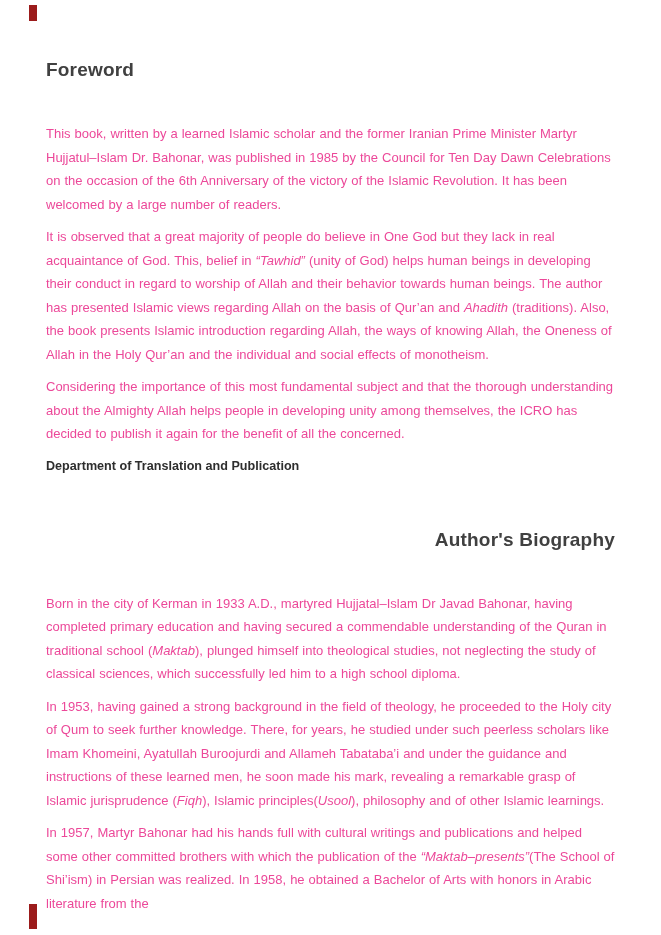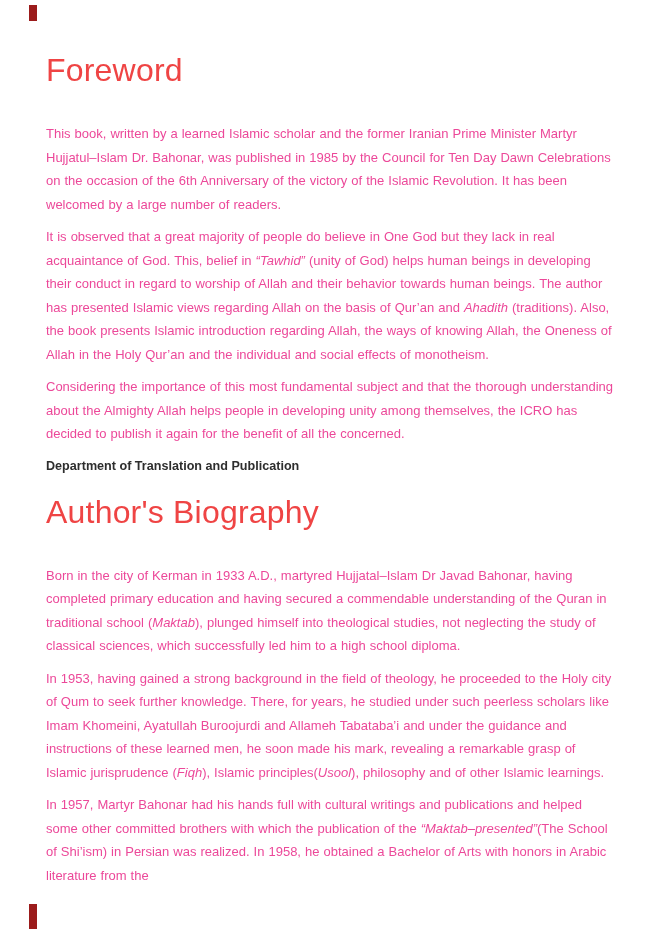--- a/index.html
+++ b/index.html
@@ -12,29 +12,30 @@
     height: 935px;
     position: relative;
     overflow: hidden;
     font-family: "Liberation Sans", sans-serif;
     -webkit-font-smoothing: antialiased;
   }
   .page-content {
     padding: 56px 46px 0 46px;
   }
   .section-title {
-    font-size: 32px;
-    font-weight: normal;
-    color: #ef4444;
+    font-size: 19px;
+    font-weight: bold;
+    color: #404040;
     letter-spacing: 0.2px;
     line-height: 28px;
     margin: 0 0 38px 0;
   }
   .section-title.biography {
-    margin-top: 20px;
+    margin-top: 48px;
+    text-align: right;
   }
   .para {
     font-size: 13px;
     line-height: 23.5px;
     color: #ec4899;
     word-spacing: 0.4px;
     margin: 8px 0 9px 0;
     text-align: left;
   }
   .para em {
@@ -82,17 +83,17 @@
     <div class="signature-block">
         <p class="sig-line">Department of Translation and Publication</p>
       </div>
   </section>
 
   <section>
     <h1 class="section-title biography">Author's Biography</h1>
     <div>
         <p class="para"><span>Born in the city of Kerman in 1933 A.D., martyred Hujjatal–Islam Dr Javad Bahonar, having completed primary education and having secured a commendable understanding of the Quran in traditional school (</span><em>Maktab</em><span>), plunged himself into theological studies, not neglecting the study of classical sciences, which successfully led him to a high school diploma.</span></p>
         <p class="para"><span>In 1953, having gained a strong background in the field of theology, he proceeded to the Holy city of Qum to seek further knowledge. There, for years, he studied under such peerless scholars like Imam Khomeini, Ayatullah Buroojurdi and Allameh Tabataba’i and under the guidance and instructions of these learned men, he soon made his mark, revealing a remarkable grasp of Islamic jurisprudence (</span><em>Fiqh</em><span>), Islamic principles(</span><em>Usool</em><span>), philosophy and of other Islamic learnings.</span></p>
-        <p class="para"><span>In 1957, Martyr Bahonar had his hands full with cultural writings and publications and helped some other committed brothers with which the publication of the </span><em>“Maktab–presented”</em><span>(The School of Shi’ism) in Persian was realized. In 1958, he obtained a Bachelor of Arts with honors in Arabic literature from the</span></p>
+        <p class="para"><span>In 1957, Martyr Bahonar had his hands full with cultural writings and publications and helped some other committed brothers with which the publication of the </span><em>“Maktab–presents”</em><span>(The School of Shi’ism) in Persian was realized. In 1958, he obtained a Bachelor of Arts with honors in Arabic literature from the</span></p>
       </div>
   </section>
 
 </main>
 
 </body></html>

